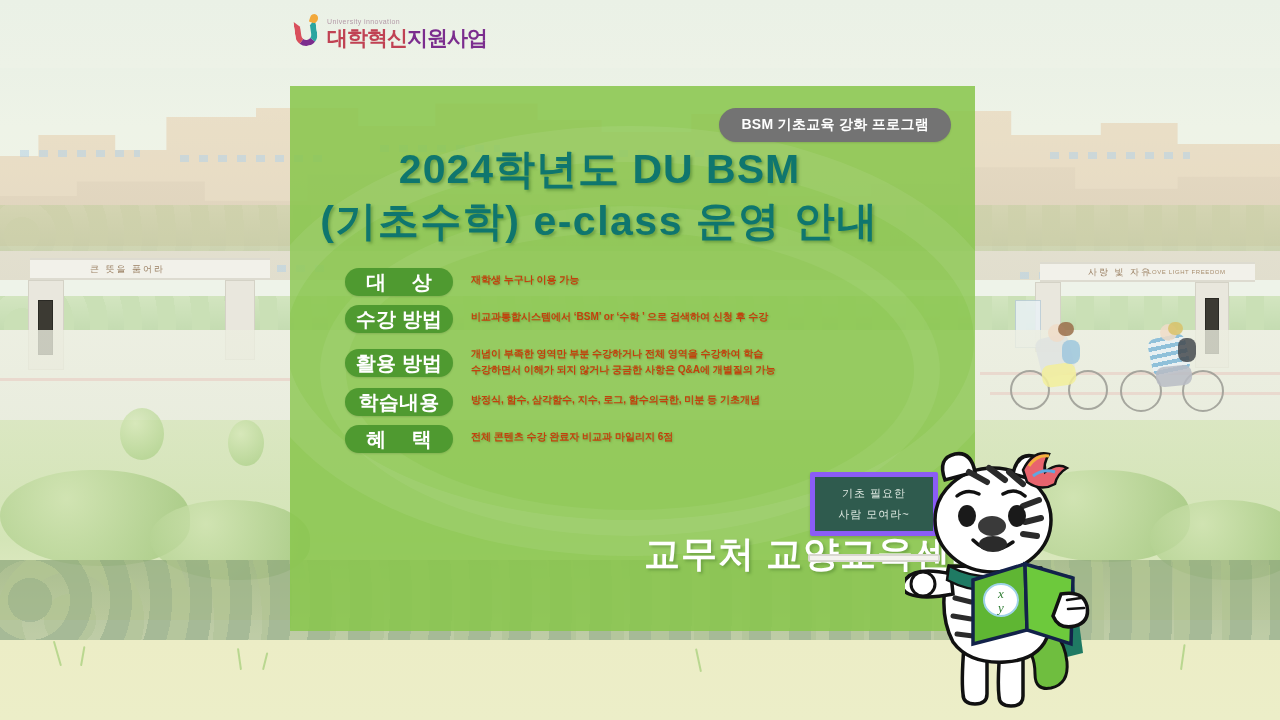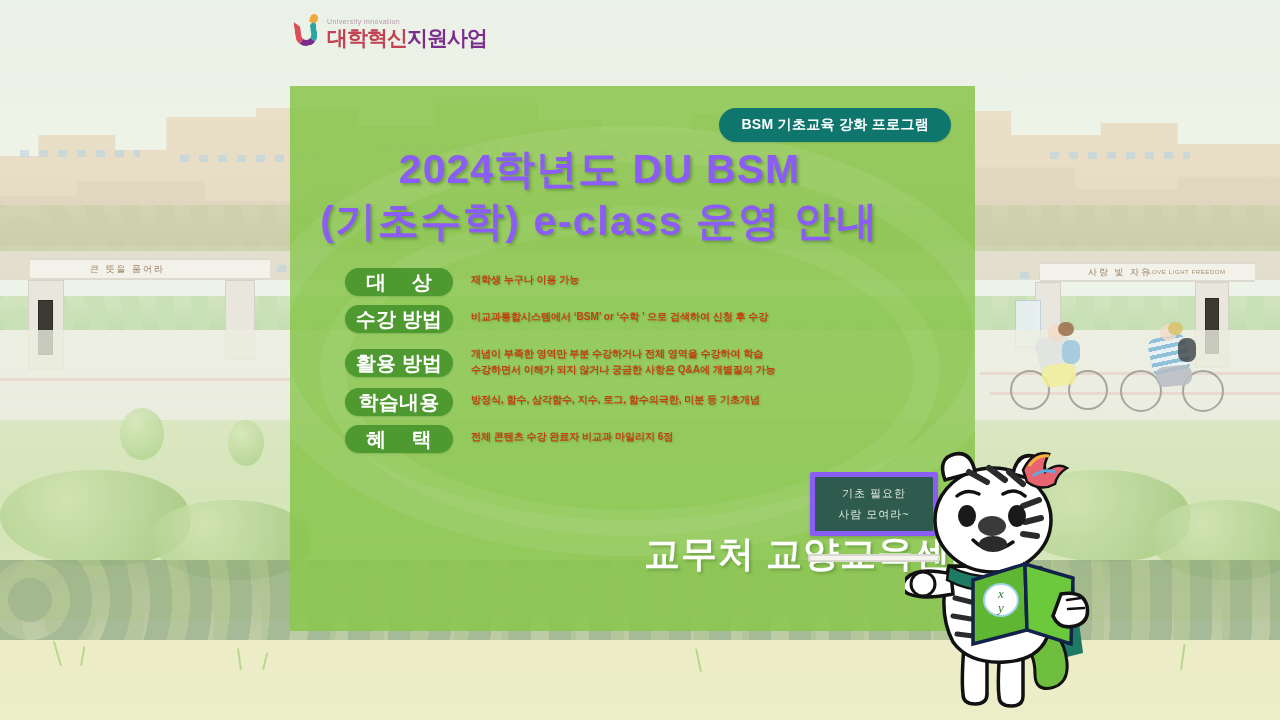--- a/index.html
+++ b/index.html
@@ -162,30 +162,30 @@
     border-radius:50%;
   }
   .panel-glow2 {
     position:absolute; left:30px; top:120px; width:620px; height:330px;
     border:26px solid rgba(255,255,255,.06);
     border-radius:50%;
   }
 
   .badge {
     position:absolute; right:24px; top:22px;
-    background:#0f766e;
+    background:#737373;
     color:#fff; font-size:14px; font-weight:bold;
     padding:8px 22px; border-radius:22px;
     letter-spacing:.3px; white-space:nowrap;
     box-shadow:0 1px 2px rgba(0,0,0,.12);
   }
 
   .title {
     position:absolute; left:0; top:58px; width:619px;
-    text-align:center; color:#8b5cf6;
+    text-align:center; color:#0f766e;
     font-size:41px; font-weight:bold; line-height:1.26;
     letter-spacing:1px;
     text-shadow:2px 2px 3px rgba(60,110,35,.45);
   }
   .title .l2 { letter-spacing:1.5px; }
 
   .rows { position:absolute; left:55px; top:182px; width:600px; }
   .row {
     display:flex; align-items:flex-start; margin-bottom:9px;
   }

